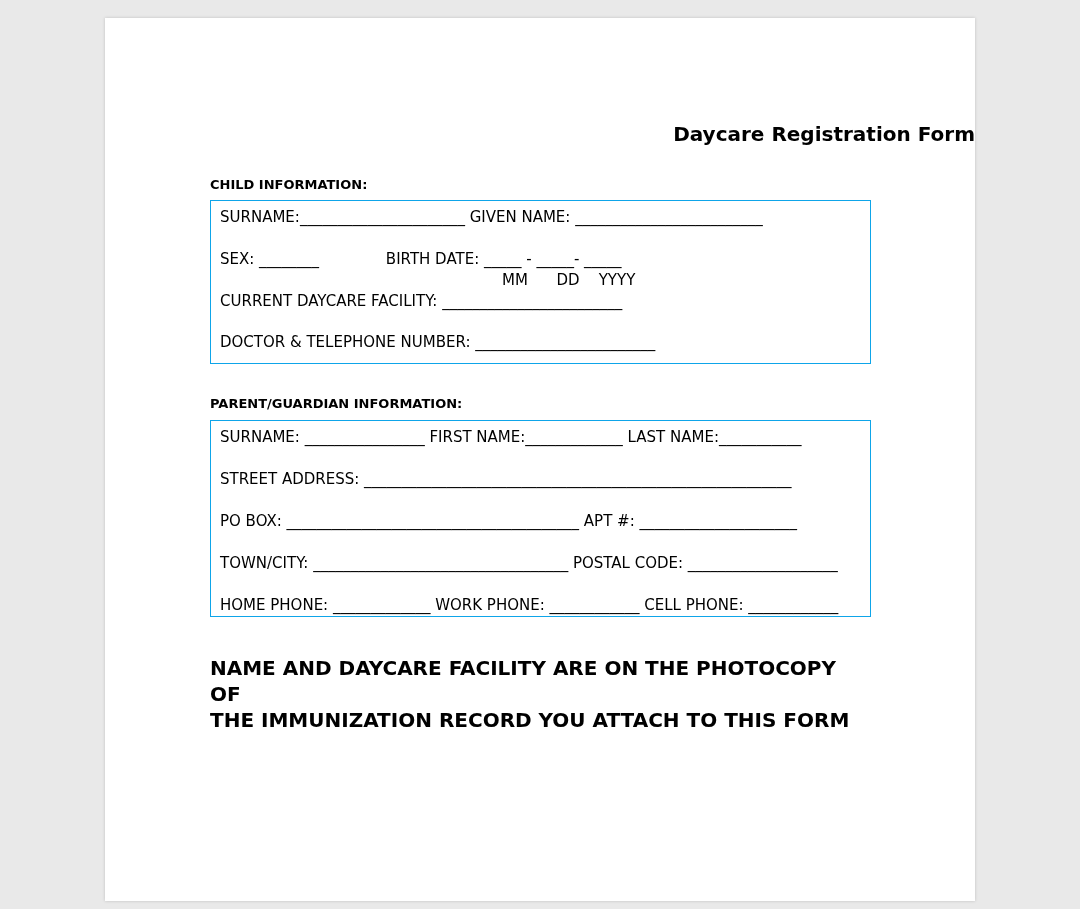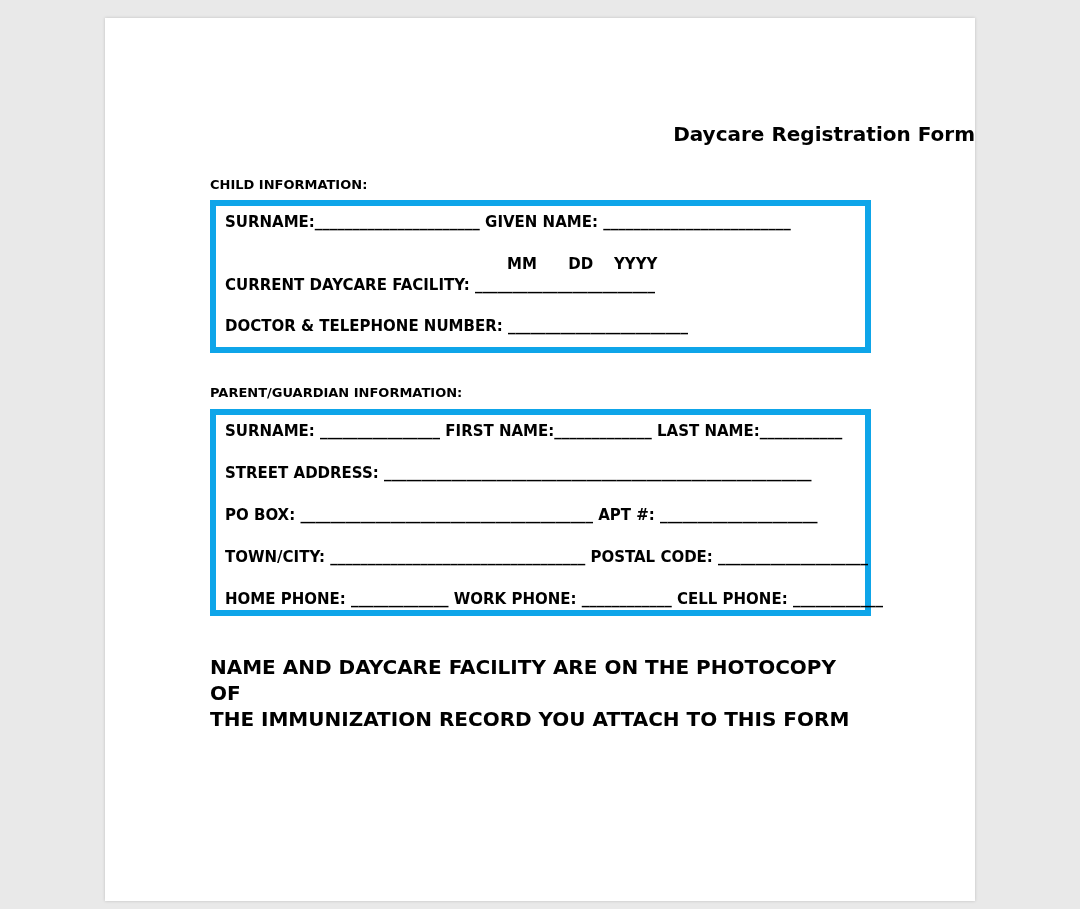--- a/index.html
+++ b/index.html
@@ -37,24 +37,23 @@
     margin-left: 105px;
   }
   .section-heading {
     font-size: 13px;
     font-weight: bold;
     line-height: 17px;
   }
   .section-heading.child { margin: 30px 0 7px; }
   .section-heading.parent { margin: 31px 0 8px; }
   .box {
-    border: 6px solid #0ea5e9;
+    border: 1px solid #0ea5e9;
     padding: 6px 2px 10px 9px;
     font-size: 15px;
-    font-weight: bold;
   }
   .box.parent-box { padding-bottom: 0; }
   .line {
     white-space: pre;
     line-height: 21px;
     font-size: 15px;
   }
   .mb21 { margin-bottom: 21px; }
   .mb20 { margin-bottom: 20px; }
   .date-labels { margin-left: 282px; }
@@ -77,20 +76,21 @@
   <div class="page">
 
     <h1 class="title">Daycare Registration Form</h1>
 
     <div class="form-area">
 
       <div class="section-heading child">CHILD INFORMATION:</div>
 
       <div class="box child-box">
         <div class="line mb21">SURNAME:______________________ GIVEN NAME: _________________________</div>
+        <div class="line">SEX: ________              BIRTH DATE: _____ - _____- _____</div>
         <div class="line date-labels">MM      DD    YYYY</div>
         <div class="line mb20">CURRENT DAYCARE FACILITY: ________________________</div>
         <div class="line">DOCTOR &amp; TELEPHONE NUMBER: ________________________</div>
       </div>
 
       <div class="section-heading parent">PARENT/GUARDIAN INFORMATION:</div>
 
       <div class="box parent-box">
         <div class="line mb21">SURNAME: ________________ FIRST NAME:_____________ LAST NAME:___________</div>
         <div class="line mb21">STREET ADDRESS: _________________________________________________________</div>

